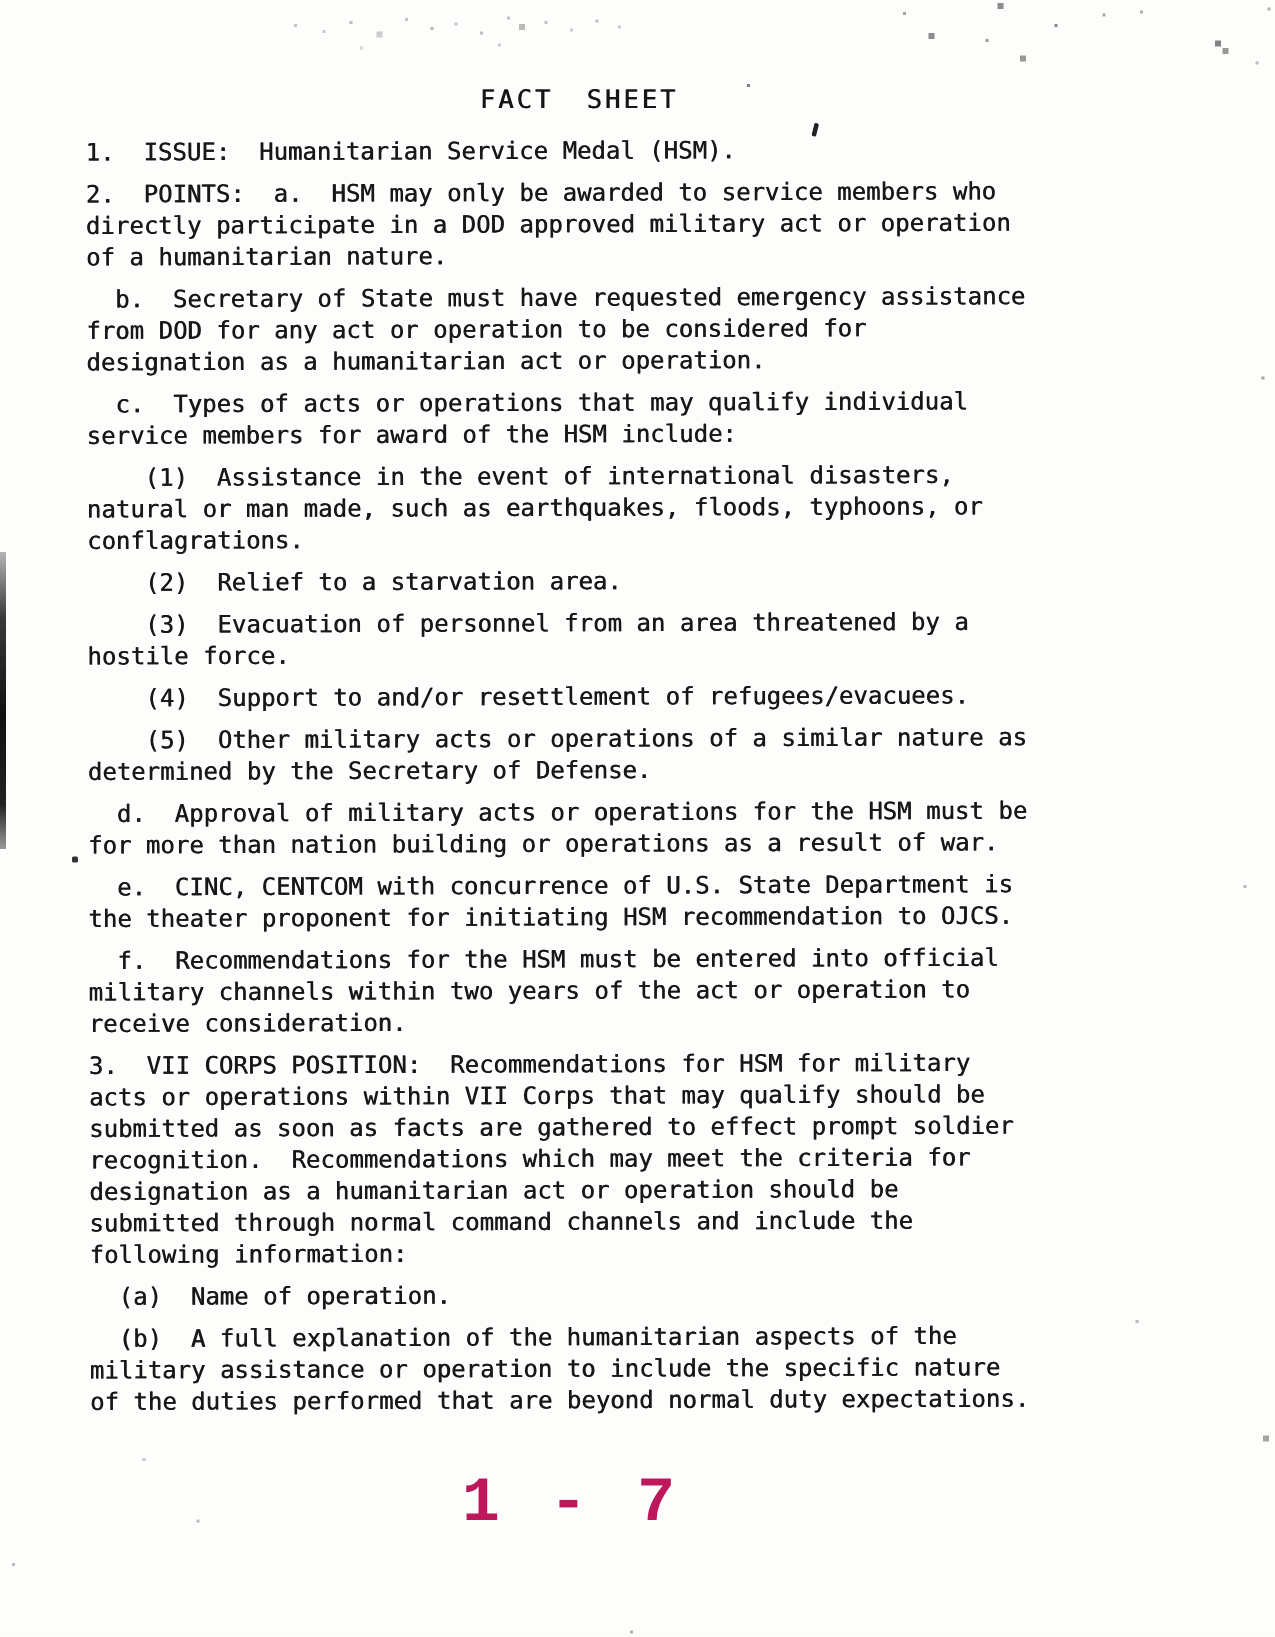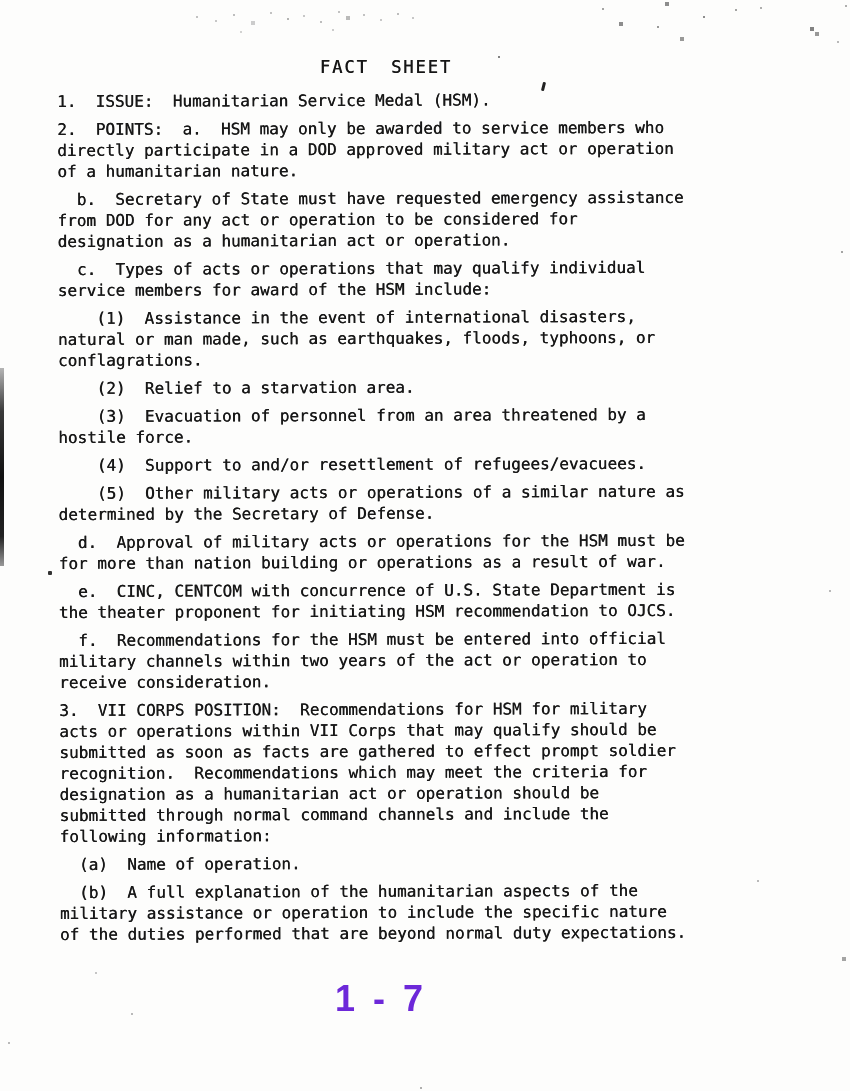--- a/index.html
+++ b/index.html
@@ -44,26 +44,26 @@
   .para {
     margin: 0 0 7px 0;
     white-space: pre;
   }
   .page-number {
     position: absolute;
     top: 978px;
     left: 0;
     width: 760px;
     text-align: center;
-    font-family: Liberation Sans, sans-serif;
+    font-family: Liberation Mono, monospace;
     font-weight: 700;
-    font-size: 36px;
+    font-size: 42px;
     letter-spacing: 2px;
     word-spacing: 4px;
-    color: #6d28d9;
+    color: #be185d;
   }
   
   .artifact { position: absolute; }
   .edge-line {
     left: 0;
     top: 368px;
     width: 4px;
     height: 198px;
     background: linear-gradient(#b5b5b5, #3a3a3a 22%, #111 55%, #222 85%, #999);
   }

